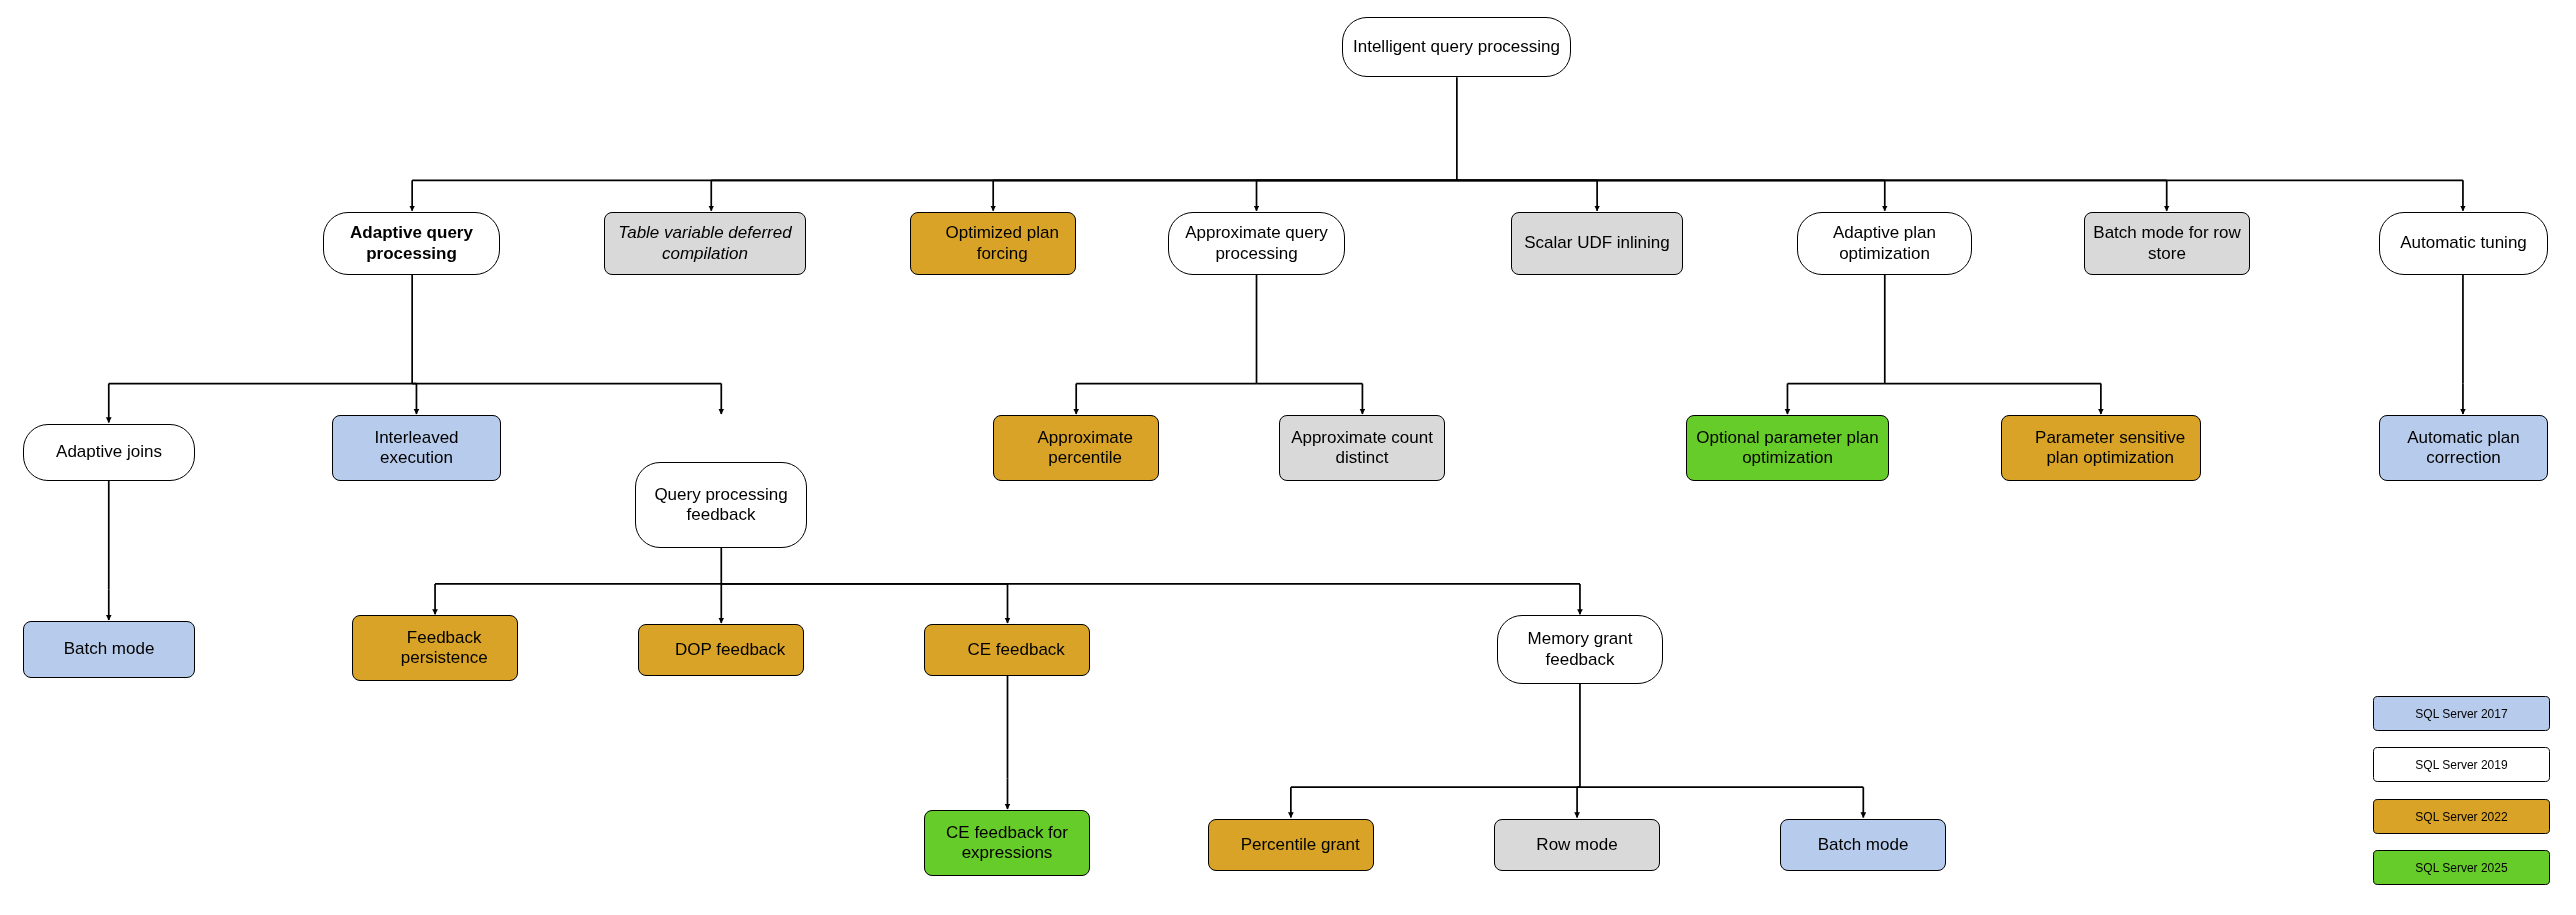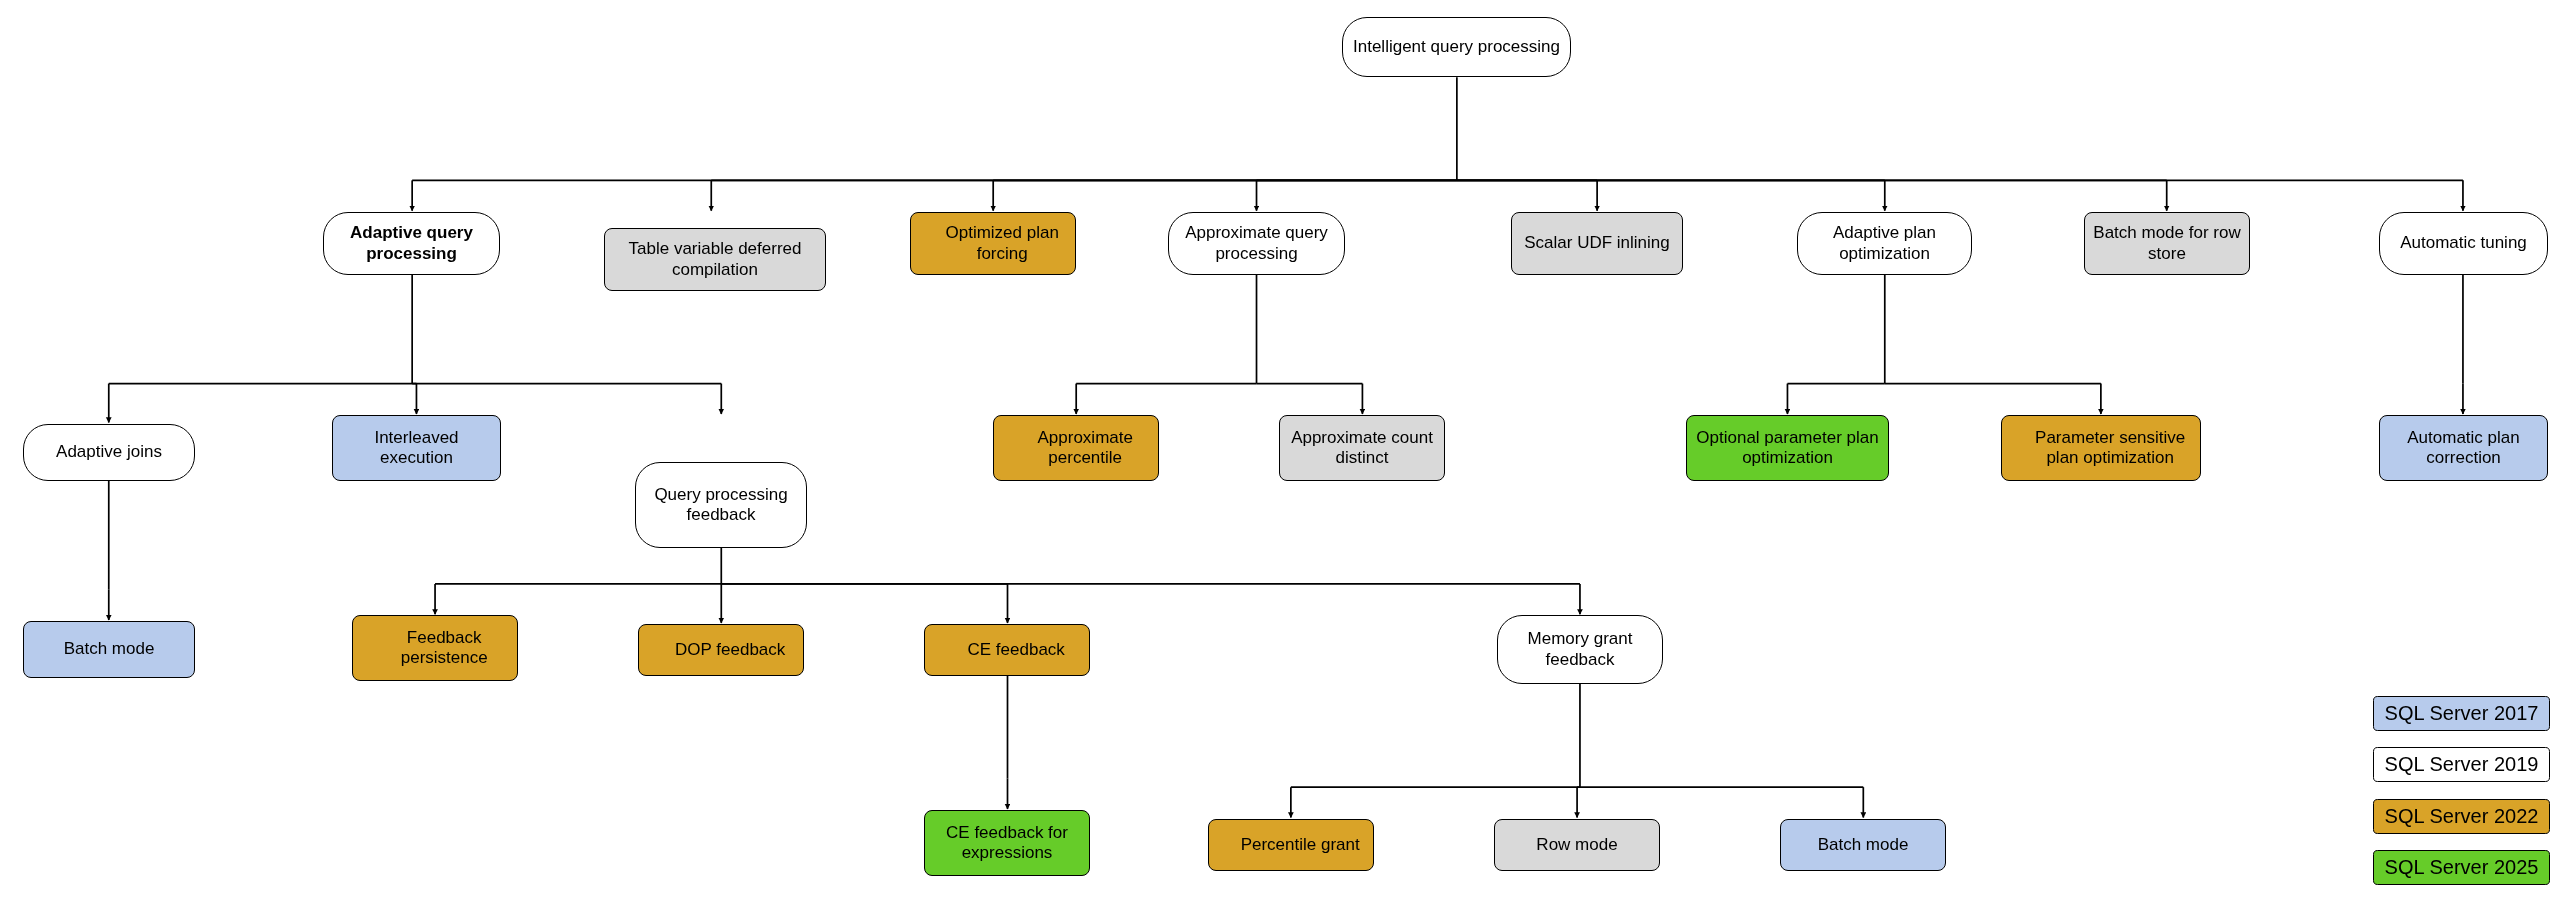--- a/index.html
+++ b/index.html
@@ -8,21 +8,21 @@
   svg.lines{position:absolute;left:0;top:0;width:2576px;height:916px;pointer-events:none;}
   .node{position:absolute;box-sizing:border-box;border:1.1px solid #000000;border-radius:8px;
         display:flex;align-items:center;justify-content:center;text-align:center;
         font-size:17px;line-height:1.18;color:#000000;background:#ffffff;padding:2.3px 4.6px;}
   .node.white{background:#ffffff;border-radius:25px;}
   .node.gray{background:#d9d9d9;}
   .node.gold{background:#d9a328;padding-left:23px;}
   .node.green{background:#66cc29;}
   .node.blue{background:#b7cbec;}
   .legend{position:absolute;box-sizing:border-box;border:1.1px solid #000000;border-radius:4.6px;
-          display:flex;align-items:center;justify-content:center;font-size:20px;color:#000;}
+          display:flex;align-items:center;justify-content:center;font-size:12px;color:#000;}
 </style>
 </head>
 <body>
 
 <div id="canvas">
   <svg class="lines" viewBox="0 0 4500 1600">
     <defs>
       <marker id="arrow" markerWidth="12" markerHeight="12" refX="9" refY="5" orient="auto" markerUnits="userSpaceOnUse">
         <path d="M0,0 L10,5 L0,10 z" fill="#000000"></path>
       </marker>
@@ -89,21 +89,21 @@
         <path d="M 3255 1375 L 3255 1428" stroke="#000000" stroke-width="3" fill="none" marker-end="url(#arrow)"></path>
       </g>
   </svg>
   <div id="nodes-layer">
       <div class="node white" style="left: 1342px; top: 17px; width: 229px; height: 60px;">
         <span>Intelligent query processing</span>
       </div>
       <div class="node white" style="left: 323px; top: 212px; width: 177px; height: 63px; font-weight: bold;">
         <span>Adaptive query processing</span>
       </div>
-      <div class="node gray" style="left: 604px; top: 228px; width: 222px; height: 63px;">
+      <div class="node gray" style="left: 604px; top: 212px; width: 202px; height: 63px; font-style: italic;">
         <span>Table variable deferred compilation</span>
       </div>
       <div class="node gold" style="left: 910px; top: 212px; width: 166px; height: 63px;">
         <span>Optimized plan forcing</span>
       </div>
       <div class="node white" style="left: 1168px; top: 212px; width: 177px; height: 63px;">
         <span>Approximate query processing</span>
       </div>
       <div class="node gray" style="left: 1511px; top: 212px; width: 172px; height: 63px;">
         <span>Scalar UDF inlining</span>

